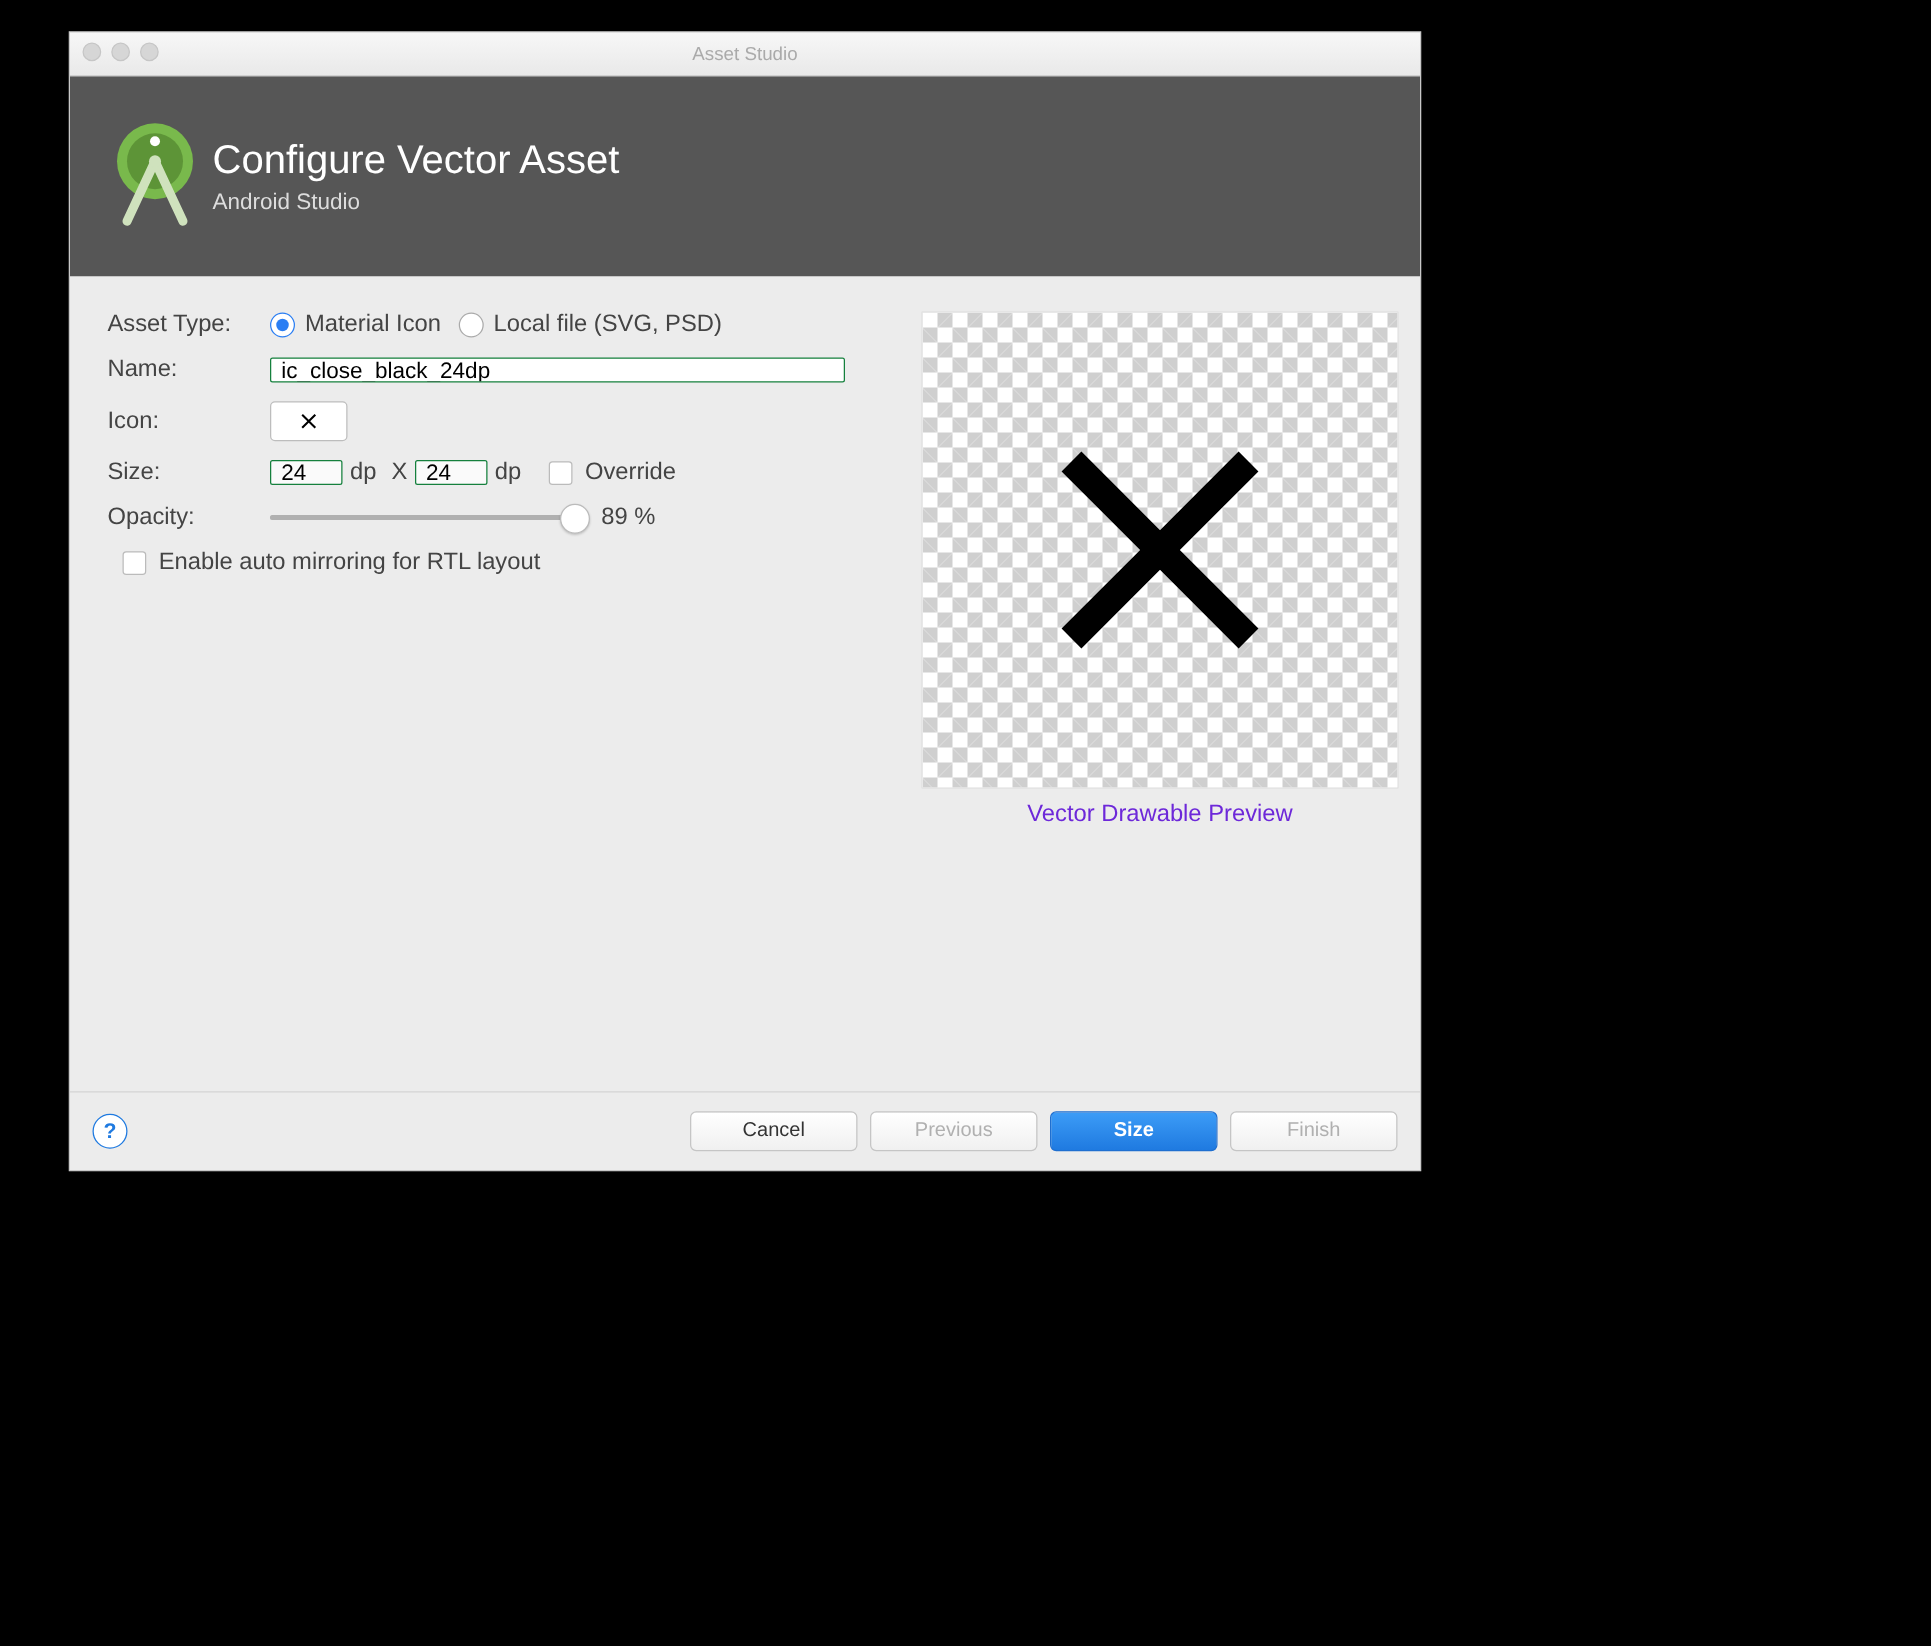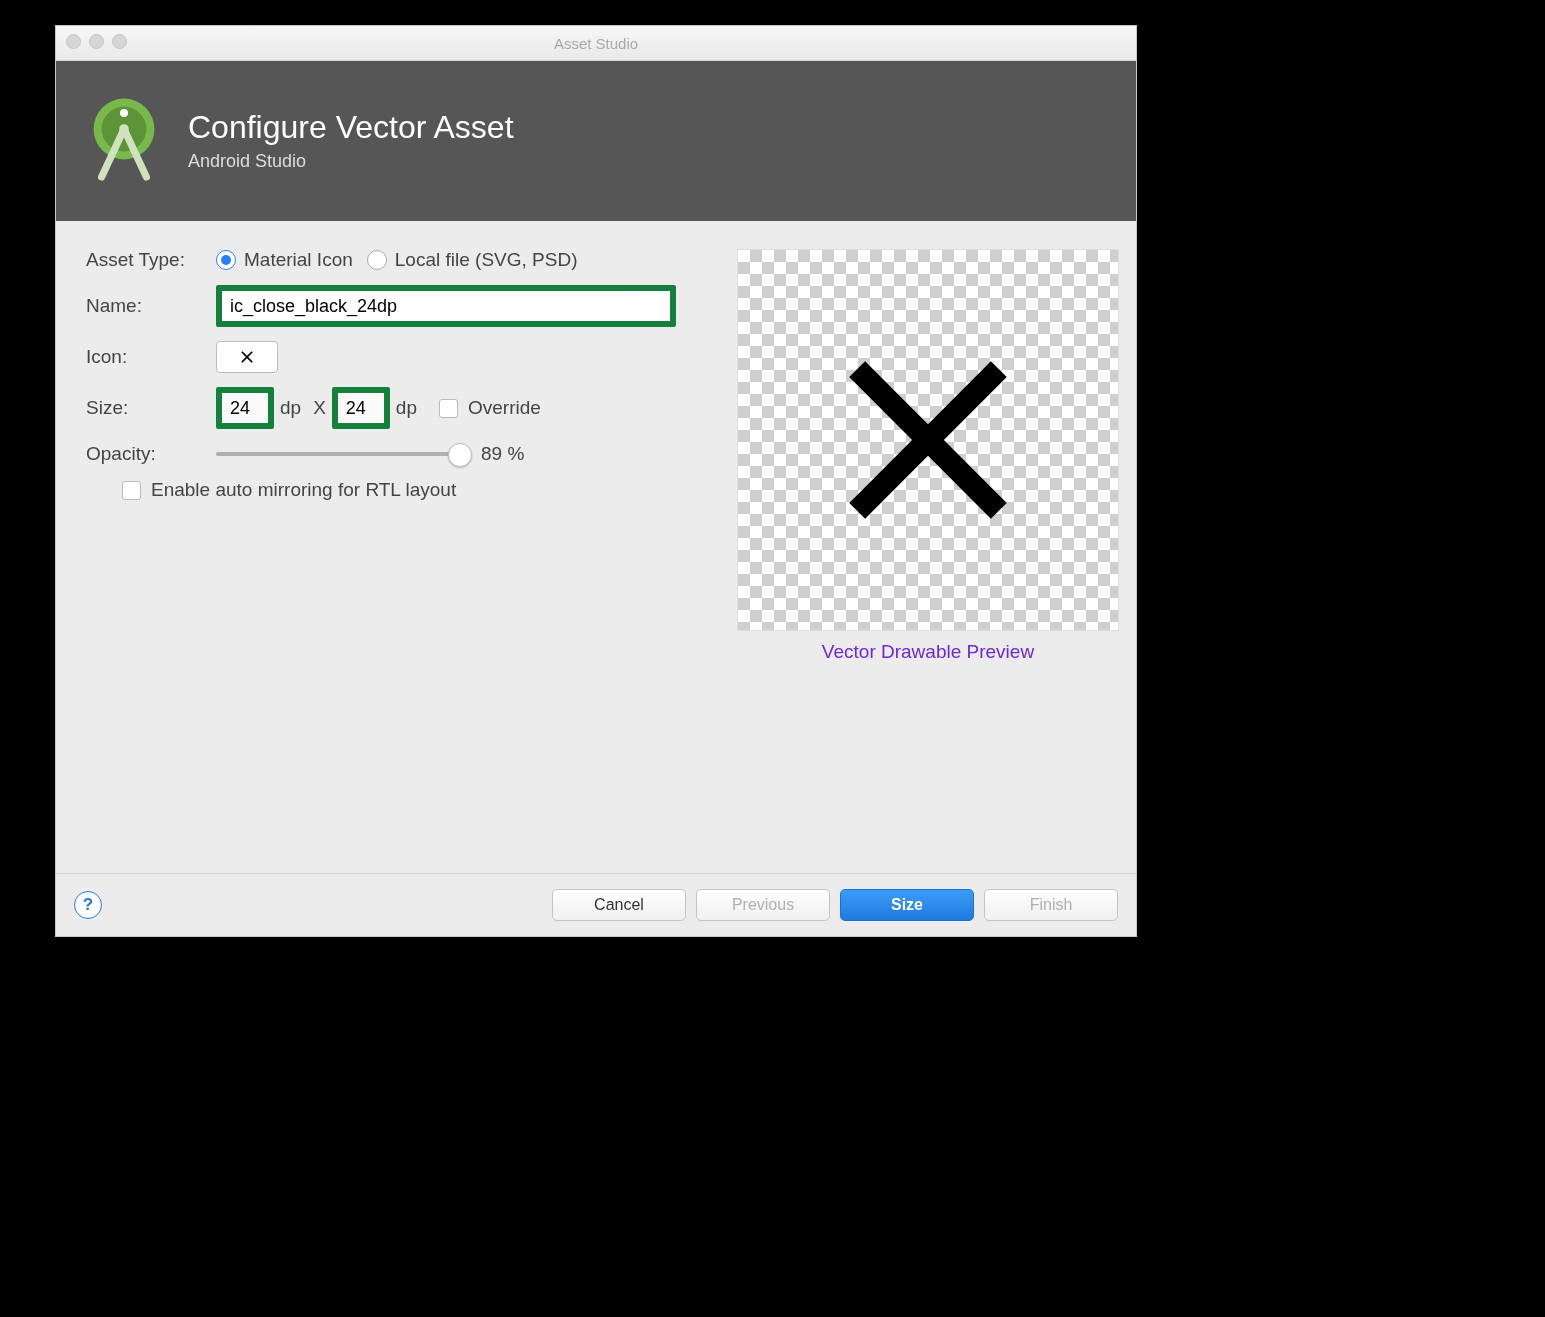--- a/index.html
+++ b/index.html
@@ -50,21 +50,21 @@
     text-align: center;
     font-size: 15px;
     color: #aaa;
   }
   .banner {
     height: 160px;
     background: #565656;
     display: flex;
     align-items: center;
     padding-left: 28px;
-    gap: 24px;
+    gap: 6px;
     color: #fff;
   }
   .banner-icon {
     width: 80px;
     height: 100px;
   }
   .banner-title {
     font-size: 32px;
     font-weight: 400;
     margin: 0;
@@ -113,23 +113,23 @@
     width: 10px;
     height: 10px;
     background: #2a7ef3;
     border-radius: 50%;
   }
   .radio-label {
     margin-right: 14px;
   }
   .text-input {
     font-size: 18px;
-    padding: 15px 8px;
+    padding: 3px 8px;
     height: 20px;
-    border: 6px solid #15803d;
+    border: 1px solid #15803d;
     background: #fff;
     border-radius: 2px;
     box-sizing: border-box;
   }
   .name-input {
     width: 460px;
   }
   .size-input {
     width: 58px;
     background: #fafafa;
@@ -324,21 +324,21 @@
 
       <div class="form-row">
         <span class="form-label">Opacity:</span>
         <div class="slider-track">
           <div class="slider-fill"></div>
           <div class="slider-knob"></div>
         </div>
         <span>89 %</span>
       </div>
 
-      <div class="form-row" style="margin-left:36px;text-align:right;">
+      <div class="form-row" style="margin-left:12px;text-align:right;">
         <span class="checkbox"></span>
         <span>Enable auto mirroring for RTL layout</span>
       </div>
 
     </div>
 
     <div class="preview-col">
       <div class="preview-box">
         <svg width="270" height="270" viewBox="0 0 24 24">
           <path d="M19 6.41 17.59 5 12 10.59 6.41 5 5 6.41 10.59 12 5 17.59 6.41 19 12 13.41 17.59 19 19 17.59 13.41 12z" fill="#000"></path>

